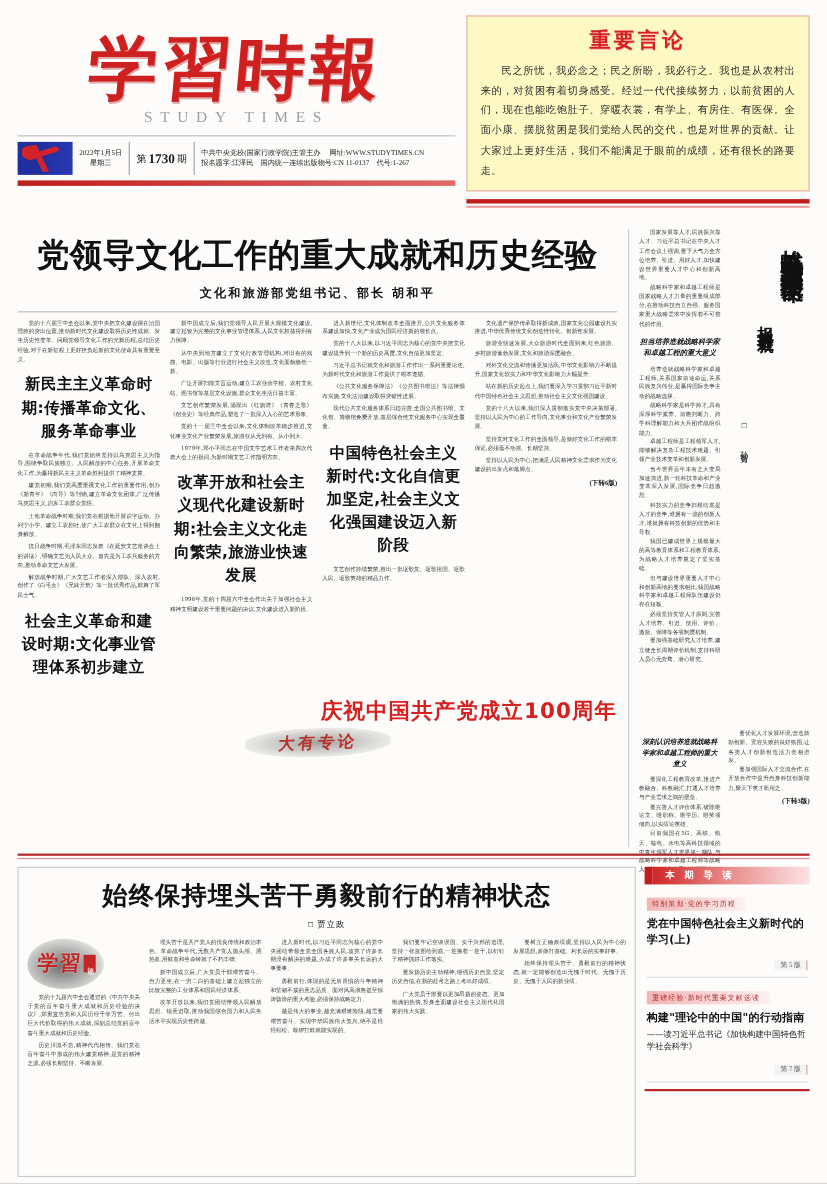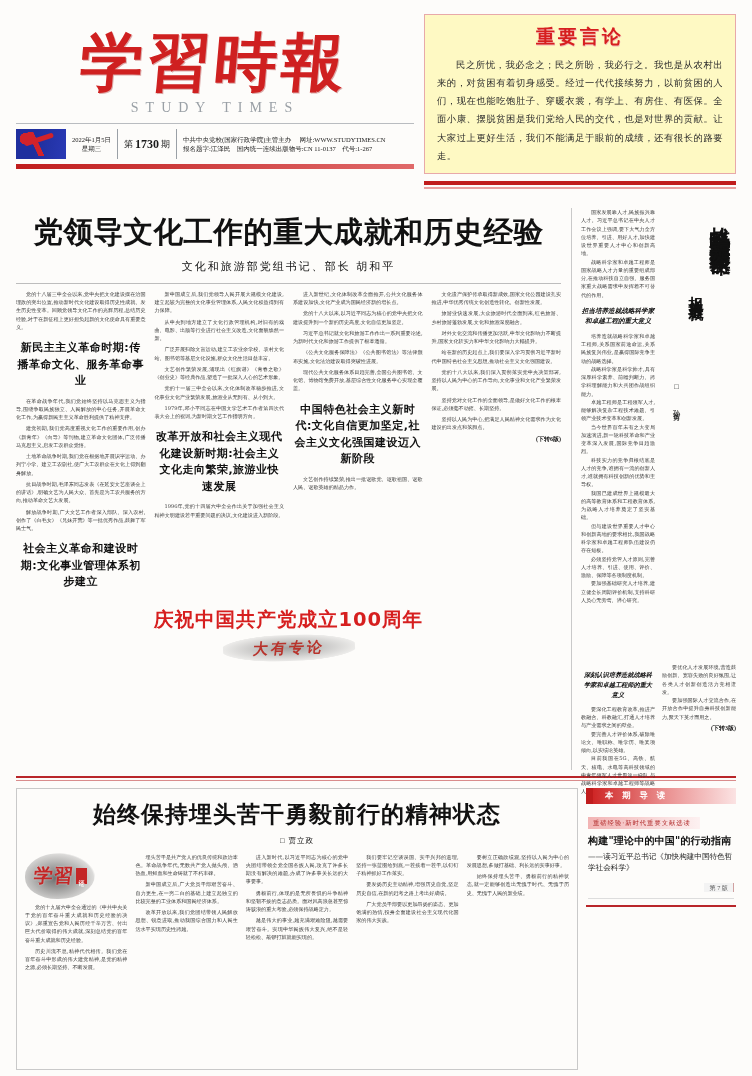--- a/index.html
+++ b/index.html
@@ -89,43 +89,43 @@
   
   .topsec{ display:flex; gap:0; margin-top:8px; height:562px; }
   .art1{ width:556px; padding-right:10px; border-right:1px solid #c9c9c9; }
   .art1 h1{
     font-family:"DejaVu Sans", sans-serif;
     font-weight:bold; font-size:29.5px; text-align:center;
     letter-spacing:.5px; color:#111; line-height:1.25;
     padding:6px 0 8px;
   }
   .byline{ text-align:center; font-size:11px; letter-spacing:2px; padding-bottom:9px; color:#111;
-           font-family:"DejaVu Serif",serif; font-weight:normal; }
+           font-family:"DejaVu Serif",serif; font-weight:bold; }
   .rule-thin{ border-top:1px solid #bdbdbd; margin-bottom:6px; }
 
   .cols4{ display:flex; gap:9px; }
   .col{ flex:1; }
   .ptxt{
     font-size:5.1px; line-height:1.62; text-align:justify;
     color:#3a3a3a; text-indent:10px; margin-bottom:3px;
     font-family:"DejaVu Serif", serif;
     word-break:break-all;
   }
   .subhead{
     font-family:"DejaVu Sans", sans-serif;
-    font-weight:bold; font-size:11px; line-height:1.5;
+    font-weight:bold; font-size:14px; line-height:1.5;
     text-align:center; color:#111; margin:9px 0 7px;
     letter-spacing:.5px;
   }
   .jump{ text-align:right; font-size:6px; font-weight:bold; color:#111; margin-top:3px; }
 
   
   .anniv{ margin-top:8px; position:relative; height:58px; }
   .anniv-txt{
-    text-align:center; color:#d61f1f; font-weight:bold;
+    text-align:right; color:#d61f1f; font-weight:bold;
     font-family:"DejaVu Sans", sans-serif;
     font-size:19.5px; letter-spacing:1px;
   }
   .anniv-seal{
     margin:2px auto 0; width:132px; height:26px;
     background:radial-gradient(ellipse at 50% 50%, rgba(90,90,90,.55), rgba(140,140,140,.15) 72%, transparent 74%);
     display:flex; align-items:center; justify-content:center;
     transform:rotate(-2deg);
   }
   .anniv-seal span{
@@ -421,20 +421,28 @@
         </div>
       </div>
     </div>
 
     <div class="guide">
       <div class="guide-hd">
         <div class="blk"></div>
         <div class="bar">本 期 导 读</div>
       </div>
 
+      <div class="guide-item">
+        <span class="g-tag">特别策划·党的学习历程</span>
+        <div class="g-title">党在中国特色社会主义新时代的学习(上)</div>
+        <div class="g-pg">
+          <span>第 5 版</span>
+        </div>
+        <div class="g-rule"></div>
+      </div>
 
       <div class="guide-item">
         <span class="g-tag">重磅经验·新时代重要文献选读</span>
         <div class="g-title">构建"理论中的中国"的行动指南</div>
         <div class="g-sub">——读习近平总书记《加快构建中国特色哲学社会科学》</div>
         <div class="g-pg">
           <span>第 7 版</span>
         </div>
         <div class="g-rule"></div>
       </div>

